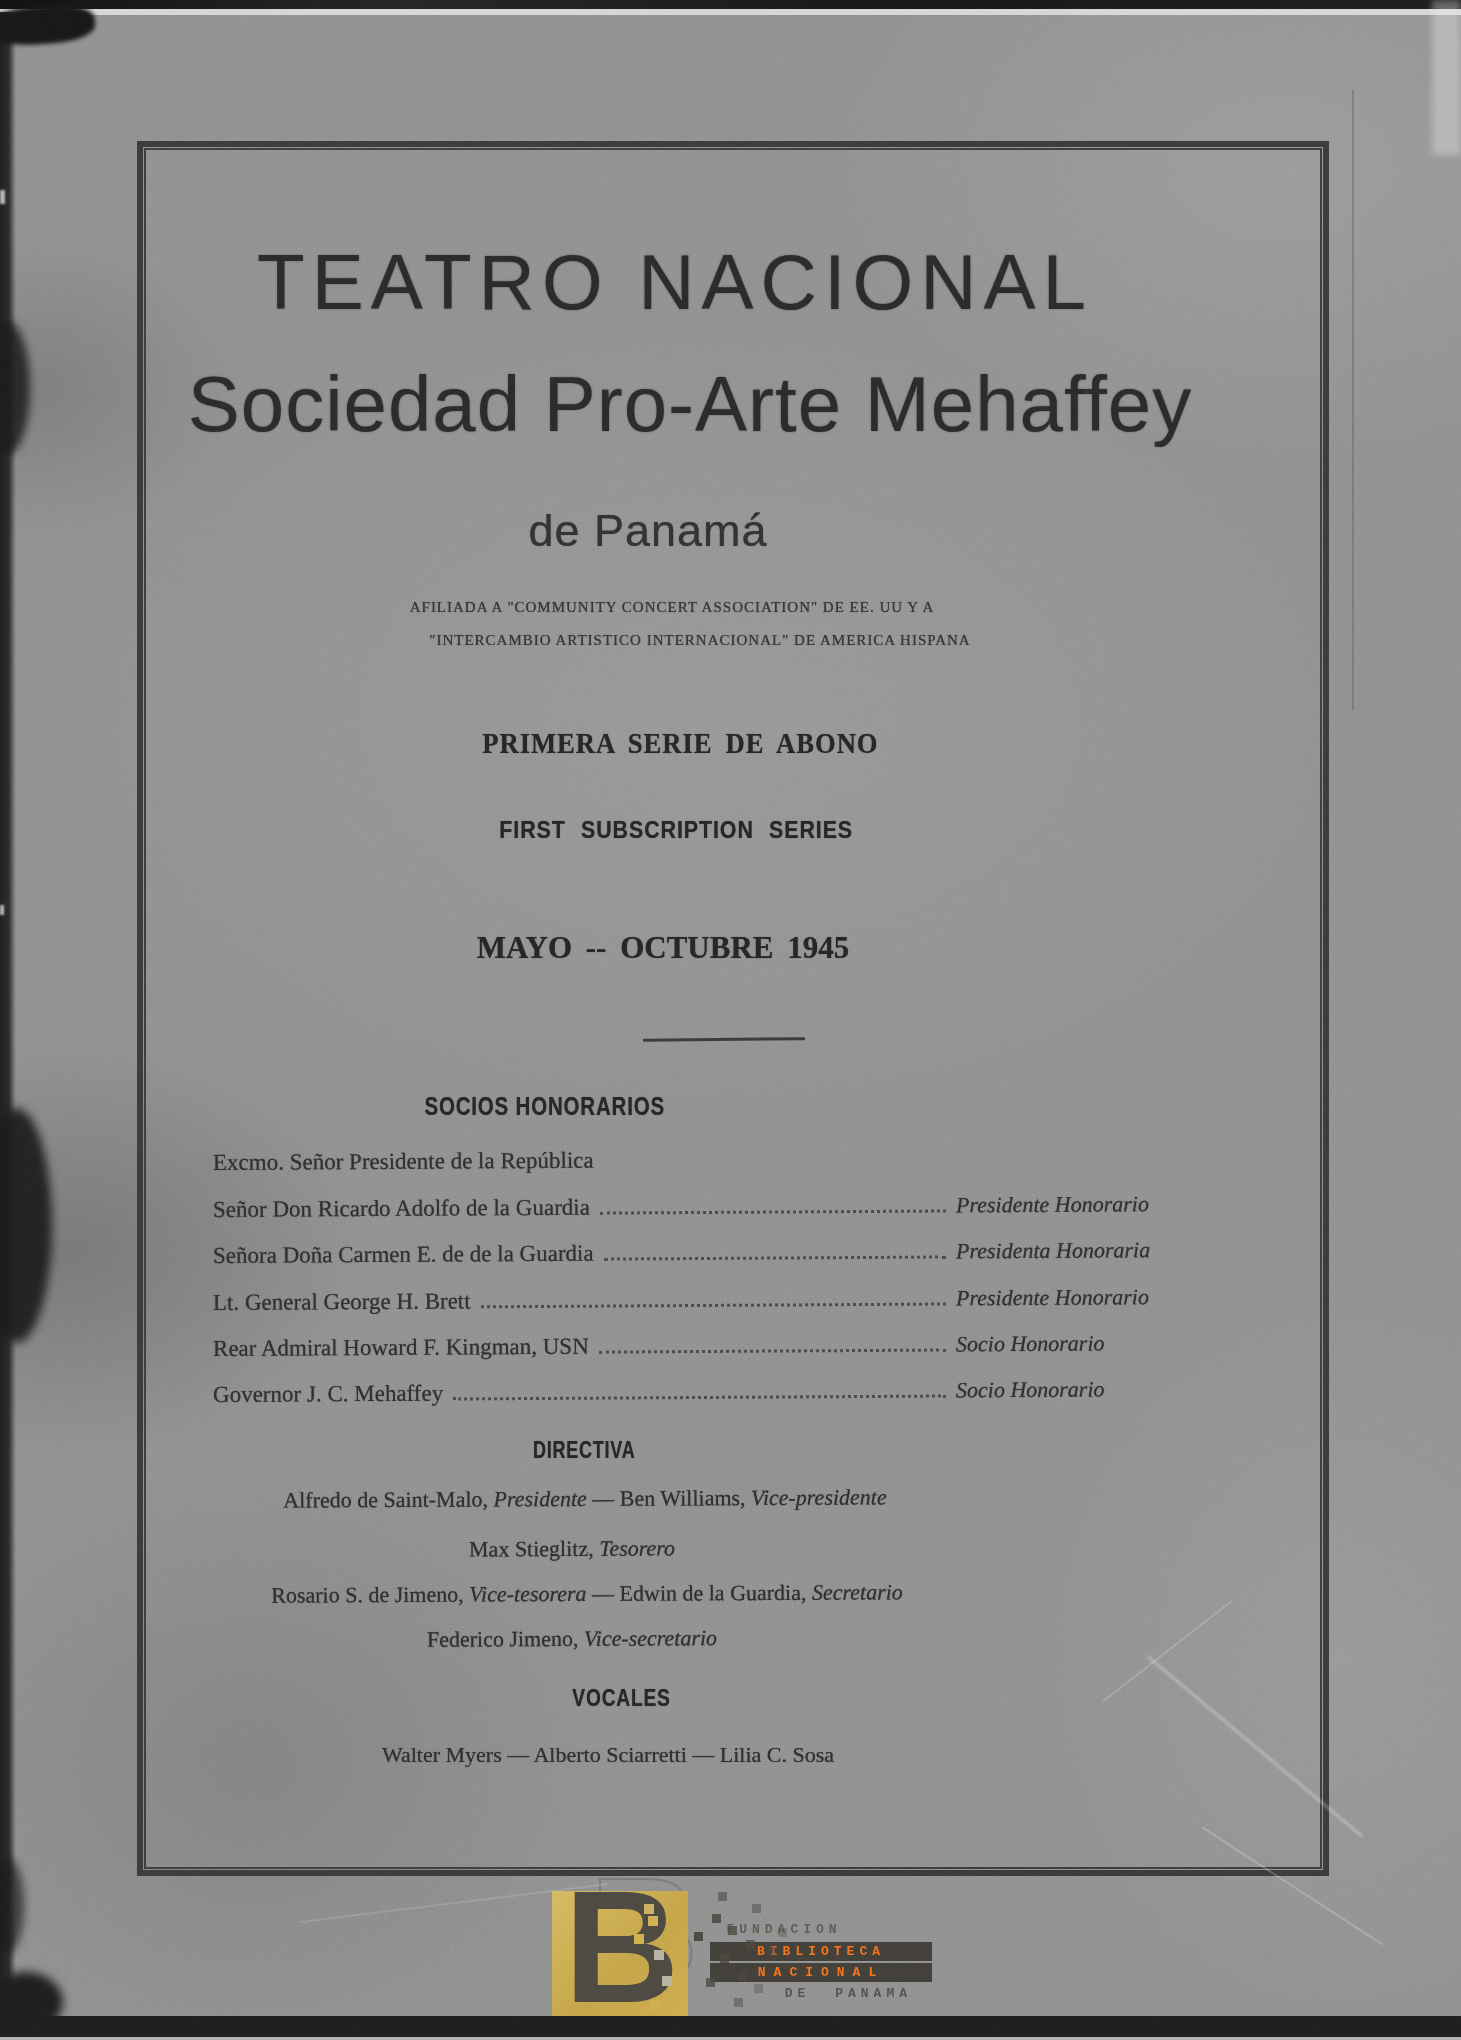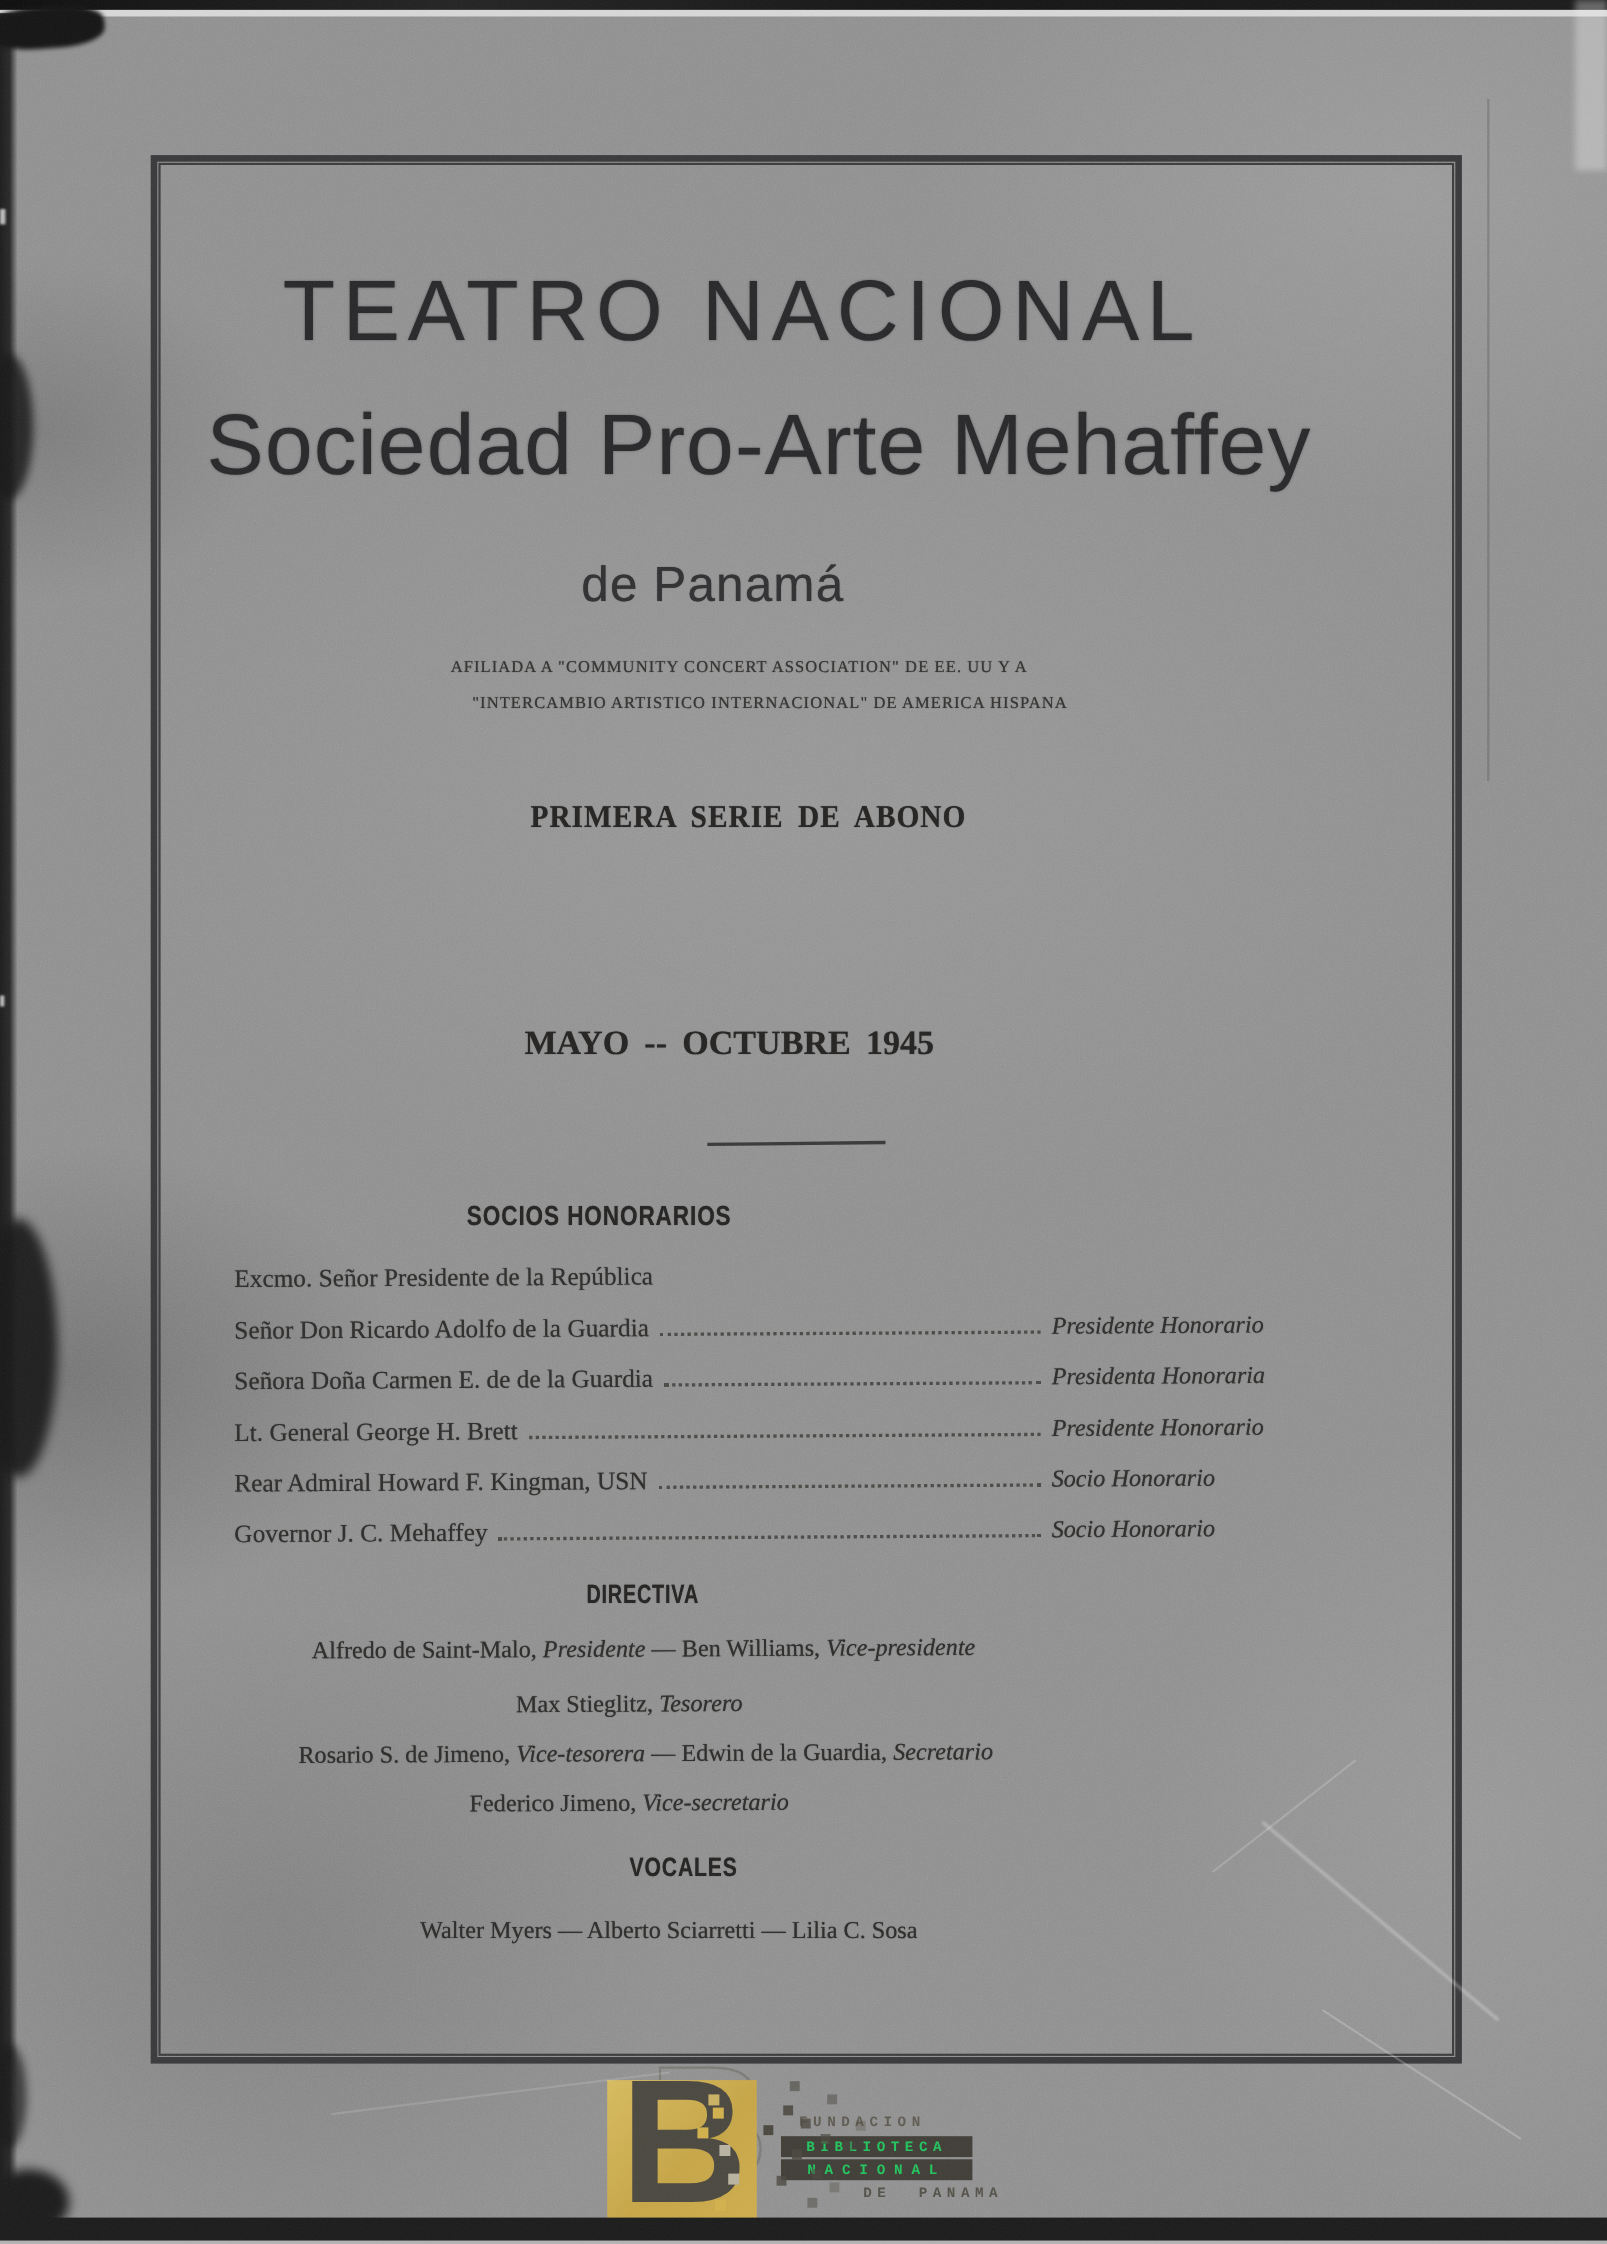--- a/index.html
+++ b/index.html
@@ -98,21 +98,21 @@
   .pixdark{left:694px;top:1932px;width:9px;height:9px;background:#4b4840;
     box-shadow:18px -18px 0 rgba(75,72,64,.9),34px -6px 0 rgba(75,72,64,.8),52px 8px 0 rgba(75,72,64,.7),
       26px 22px 0 rgba(75,72,64,.85),44px 40px 0 rgba(75,72,64,.6),12px 46px 0 rgba(75,72,64,.8),
       58px -28px 0 rgba(75,72,64,.5),72px 14px 0 rgba(75,72,64,.45),40px 66px 0 rgba(75,72,64,.5),
       24px -40px 0 rgba(75,72,64,.6),60px 52px 0 rgba(75,72,64,.35),84px -4px 0 rgba(75,72,64,.3);}
   .pixlight{left:648px;top:1916px;width:10px;height:10px;background:#d2b14c;z-index:27;
     box-shadow:-14px 18px 0 #d2b14c,6px 34px 0 #b9b3a2,-4px -12px 0 #cbb264,14px 60px 0 #b9b3a2,2px 84px 0 #d2b14c;}
   .mono{font-family:"Liberation Mono",monospace;font-weight:700;}
   .lg-l1{position:absolute;left:684px;top:1922px;width:200px;text-align:center;font-size:13px;
     letter-spacing:5px;color:#5a564c;z-index:25;opacity:.9;}
-  .lg-bar{position:absolute;left:710px;width:174px;height:19px;background:#403e37;color:#22c55e;
+  .lg-bar{position:absolute;left:710px;width:222px;height:19px;background:#403e37;color:#f97316;
     font-size:13px;line-height:19px;text-align:center;z-index:25;}
   .lg-l2{top:1942px;letter-spacing:5px;}
   .lg-l3{top:1963px;letter-spacing:8px;}
   .lg-l4{position:absolute;left:710px;top:1986px;width:202px;text-align:right;font-size:13px;
     letter-spacing:5px;word-spacing:12px;color:#4f4c43;z-index:25;opacity:.92;}
 </style>
 </head>
 <body>
 
 <div class="page">
@@ -136,20 +136,21 @@
   <div class="crease c5"></div>
 
   <div class="frame"></div>
 
   <div class="cb t1">TEATRO NACIONAL</div>
   <div class="cb t2">Sociedad Pro-Arte Mehaffey</div>
   <div class="cb t3">de Panamá</div>
   <div class="cb af af1">AFILIADA A "COMMUNITY CONCERT ASSOCIATION" DE EE. UU Y A</div>
   <div class="cb af af2">"INTERCAMBIO ARTISTICO INTERNACIONAL" DE AMERICA HISPANA</div>
   <div class="cb ses"><span class="inner">PRIMERA SERIE DE ABONO</span></div>
+  <div class="cb sen"><span class="inner">FIRST SUBSCRIPTION SERIES</span></div>
   <div class="cb date">MAYO -- OCTUBRE 1945</div>
 
   <div class="divider"></div>
 
   <div class="cb shead sh"><span class="inner">SOCIOS HONORARIOS</span></div>
 
   <div class="row plain r0">
     <span class="nm">Excmo. Señor Presidente de la República</span>
 
   </div>

